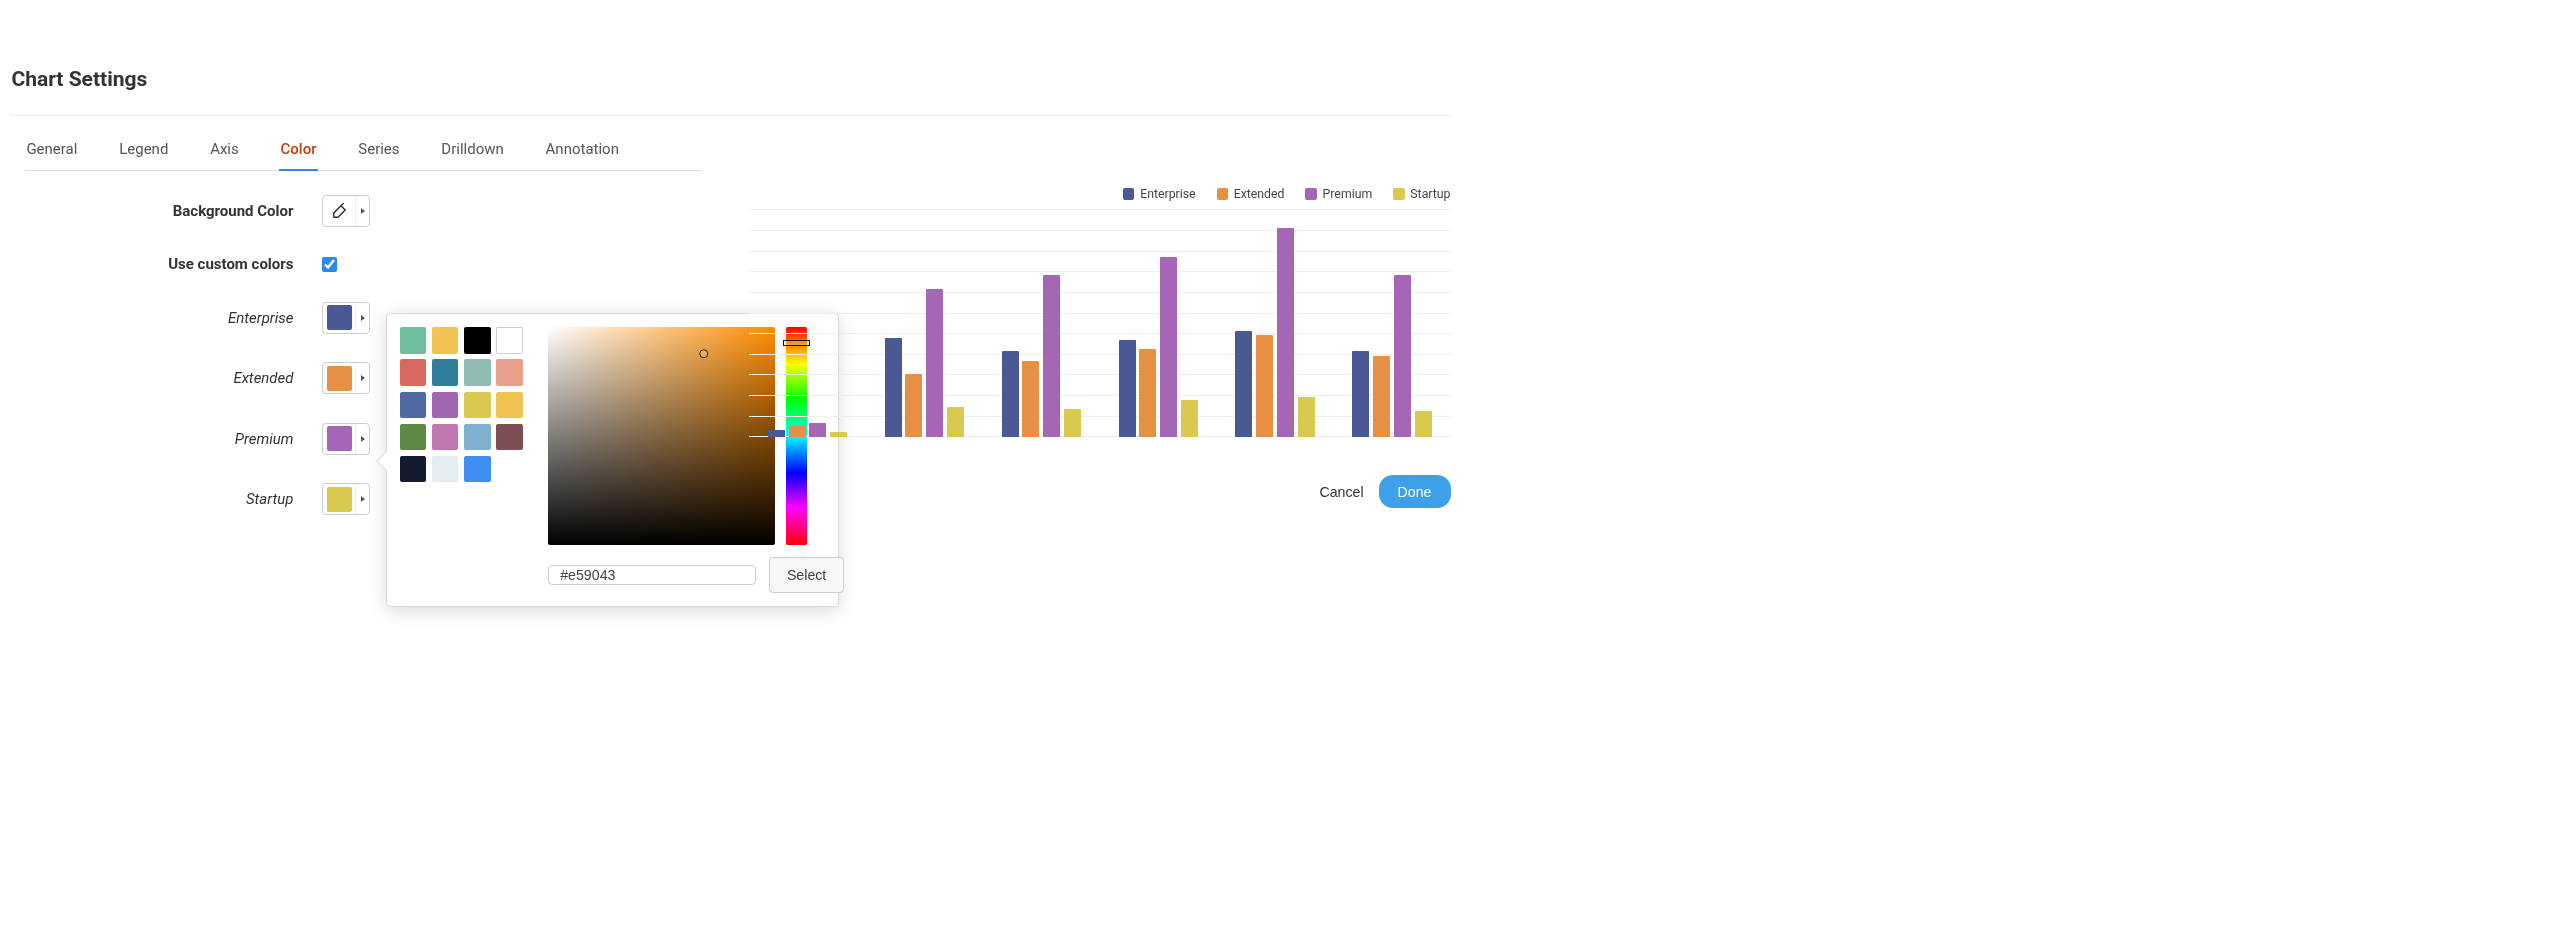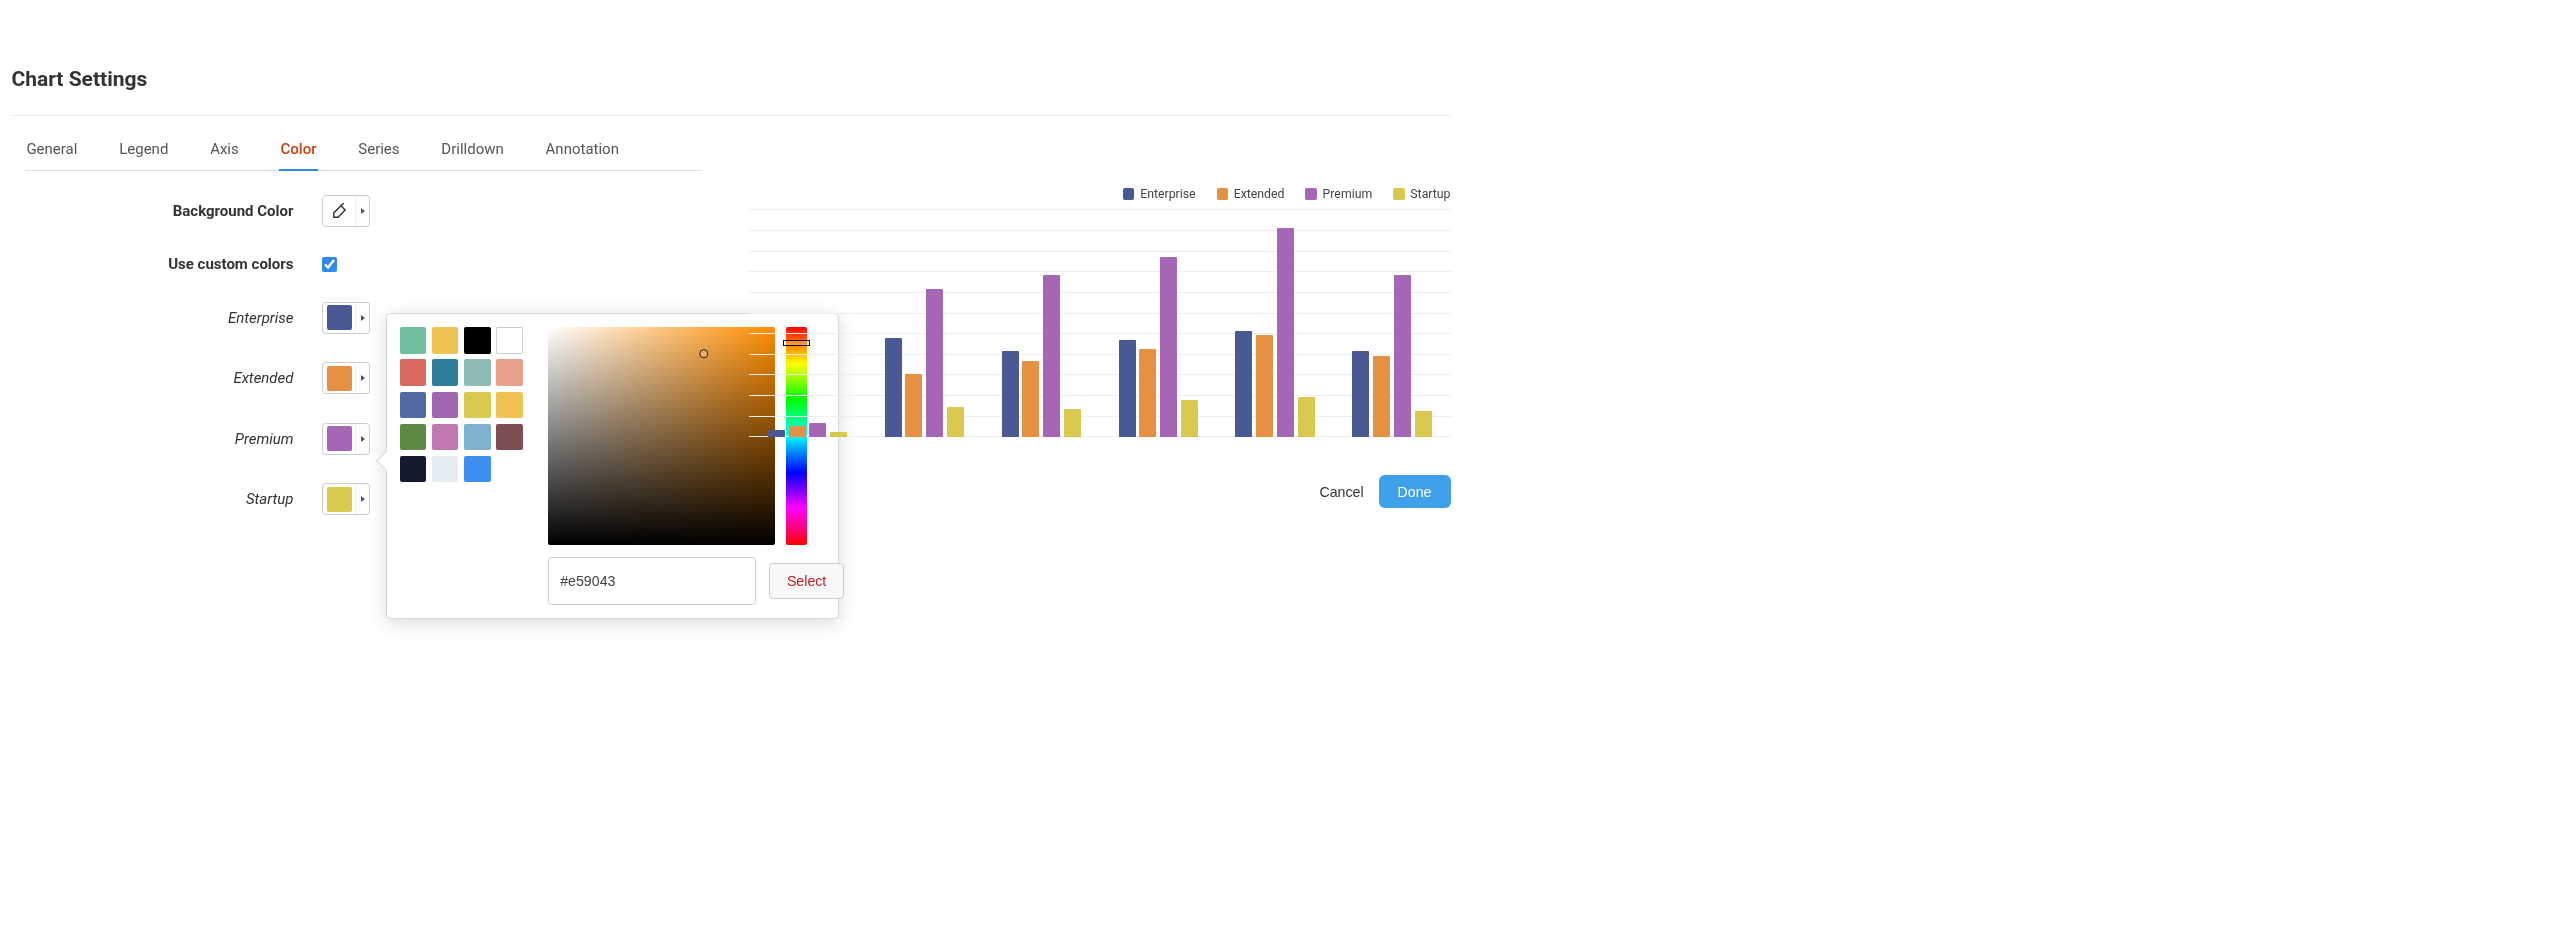--- a/index.html
+++ b/index.html
@@ -168,35 +168,35 @@
     position:absolute;
     left:-2.8px; right:-2.8px;
     top: 13.3px;
     height:5.7px;
     border:0.9px solid #000;
     background: rgba(255,255,255,.2);
   }
   .picker-footer { display:flex; gap:13.3px; align-items:center; }
   .hex-input {
     flex:1;
-    height: 48px;
+    height: 20px;
     border:0.9px solid #ccc;
     border-radius:3.8px;
     padding: 0 11.4px;
     font-size: 14.2px;
     color:#444;
   }
   .select-btn {
     height: 36px;
     padding: 0 17px;
     border:0.9px solid #ccc;
     border-radius:3.8px;
     background:#f6f8fa;
     font-size:14.2px;
-    color:#b91c1c;
+    color:#404040;
     cursor:pointer;
   }
 
   
   .chart-wrap { position: relative; }
   .chart-title { text-align:center; font-size:13.3px; color:#333; margin-bottom:13.3px; }
   .legend { display:flex; justify-content:flex-end; gap:21px; font-size:12.3px; color:#444; margin-bottom:9.5px; }
   .legend-item { display:flex; align-items:center; gap:5.7px; cursor:pointer; }
   .legend-sw { width:11.4px; height:11.4px; border-radius:1.9px; }
 
@@ -237,21 +237,21 @@
     justify-content:flex-end;
     gap:15px;
     align-items:center;
     margin-top: 38px;
   }
   .cancel-btn {
     font-size:14.2px; color:#333; cursor:pointer; background:none; border:none;
   }
   .done-btn {
     font-size:14.2px; color:#fff; background:#3ea0e8;
-    border:none; border-radius:6px;
+    border:none; border-radius:14px;
     padding: 8.5px 19px; cursor:pointer;
   }
 </style>
 </head>
 <body>
 
 <div class="page">
   <div class="title">Chart Settings</div>
   <div class="hr"></div>
 

